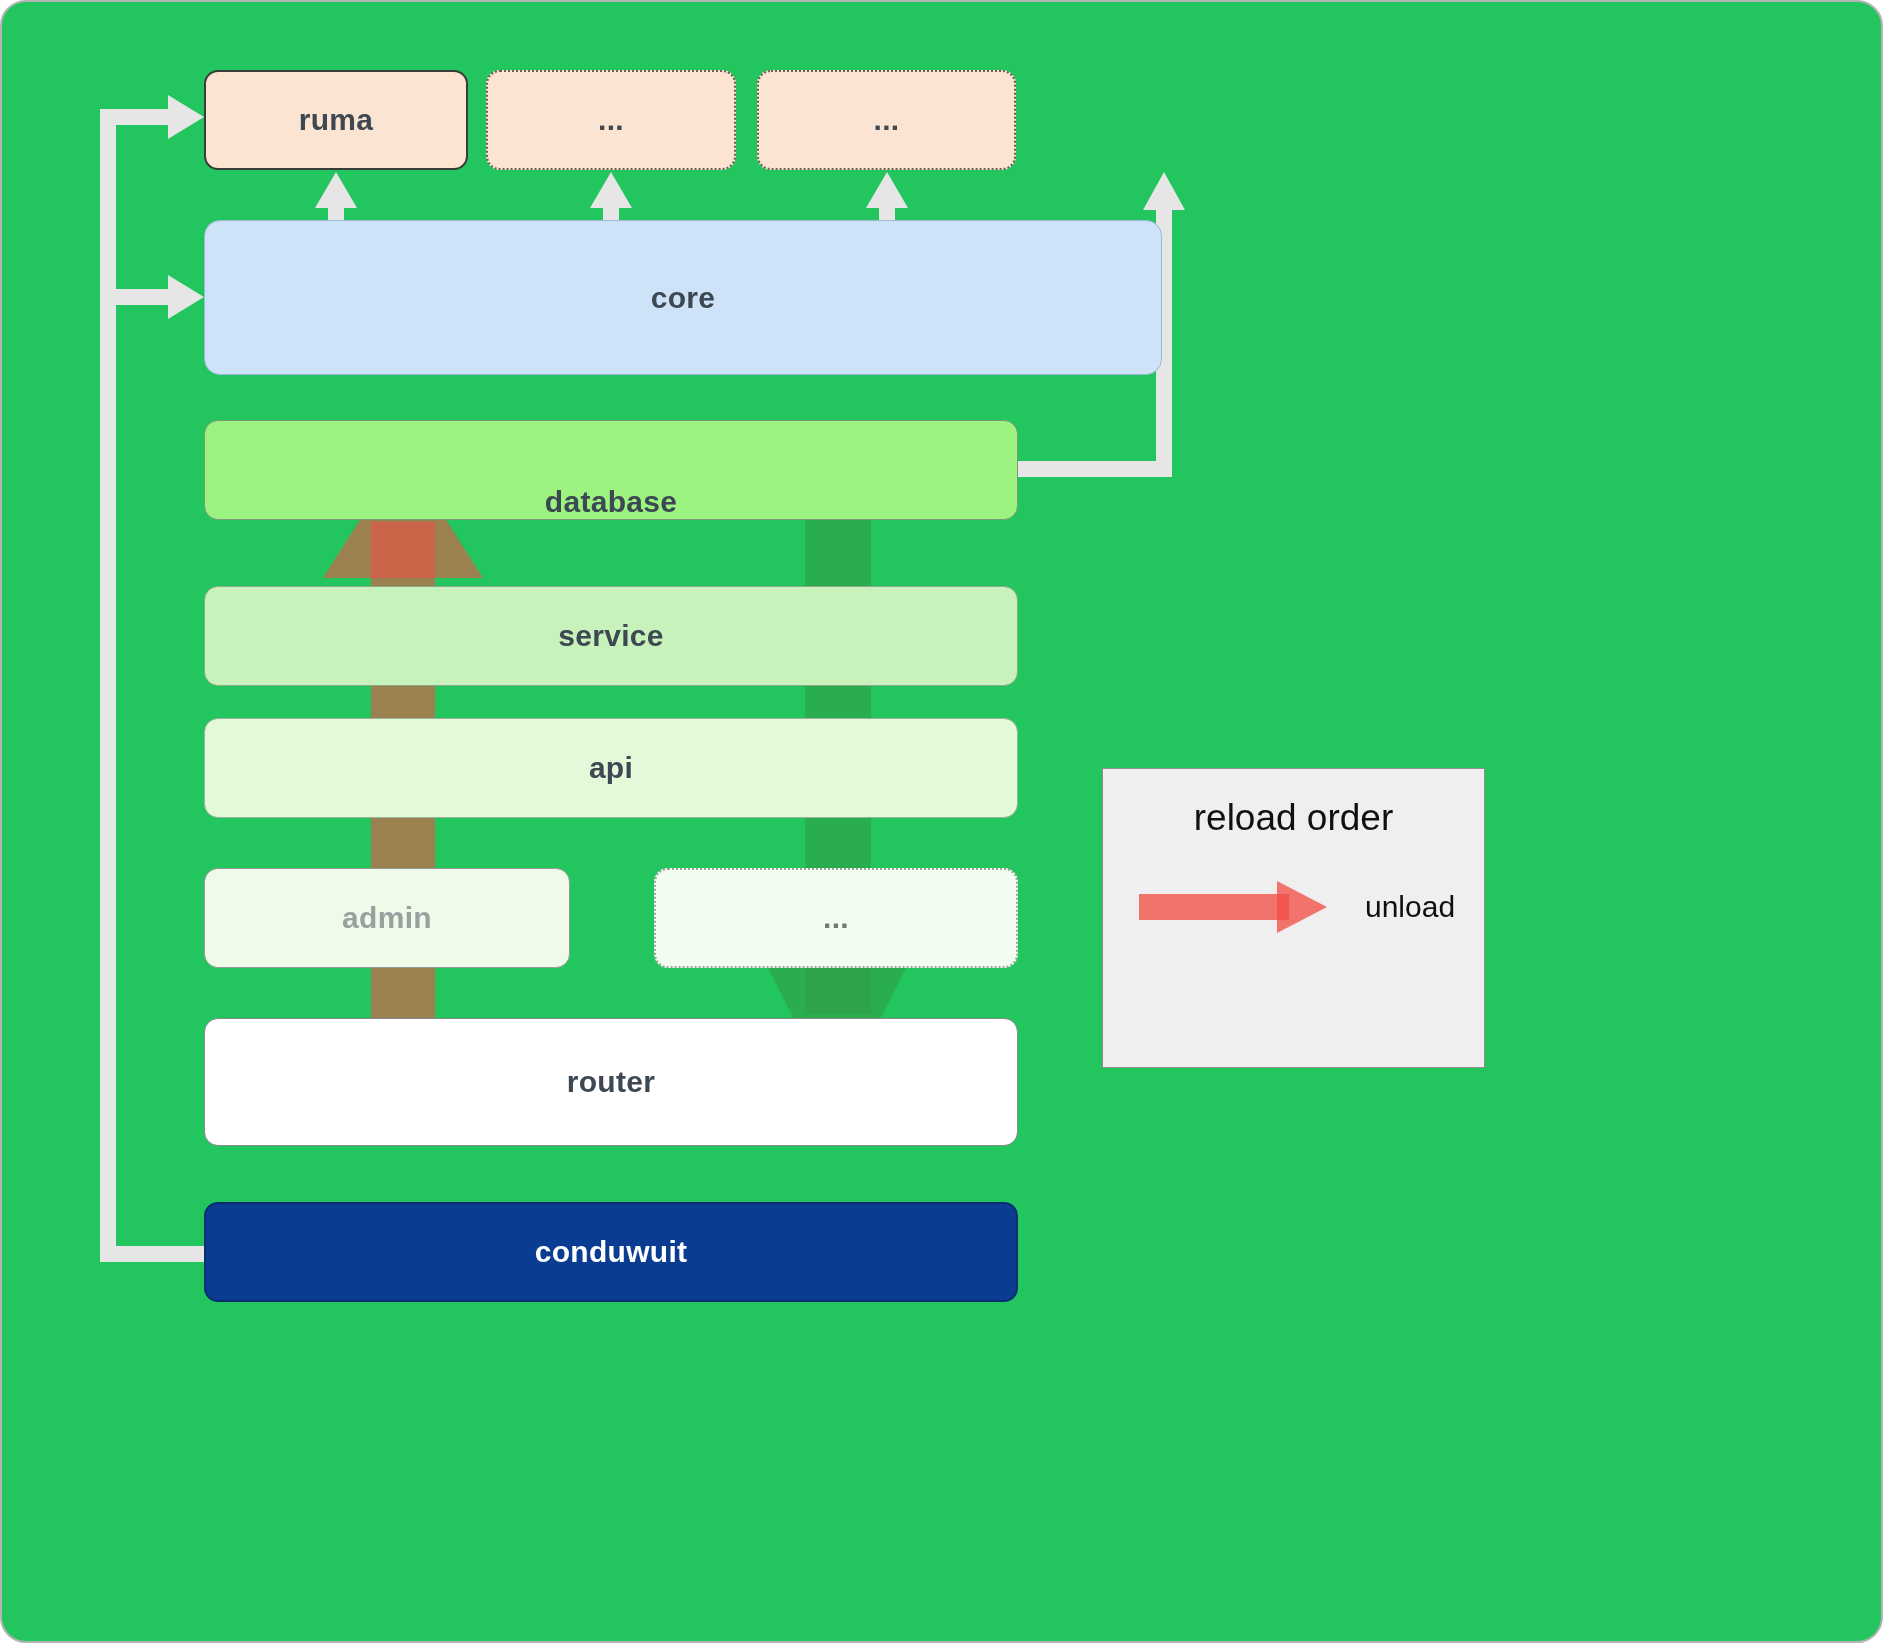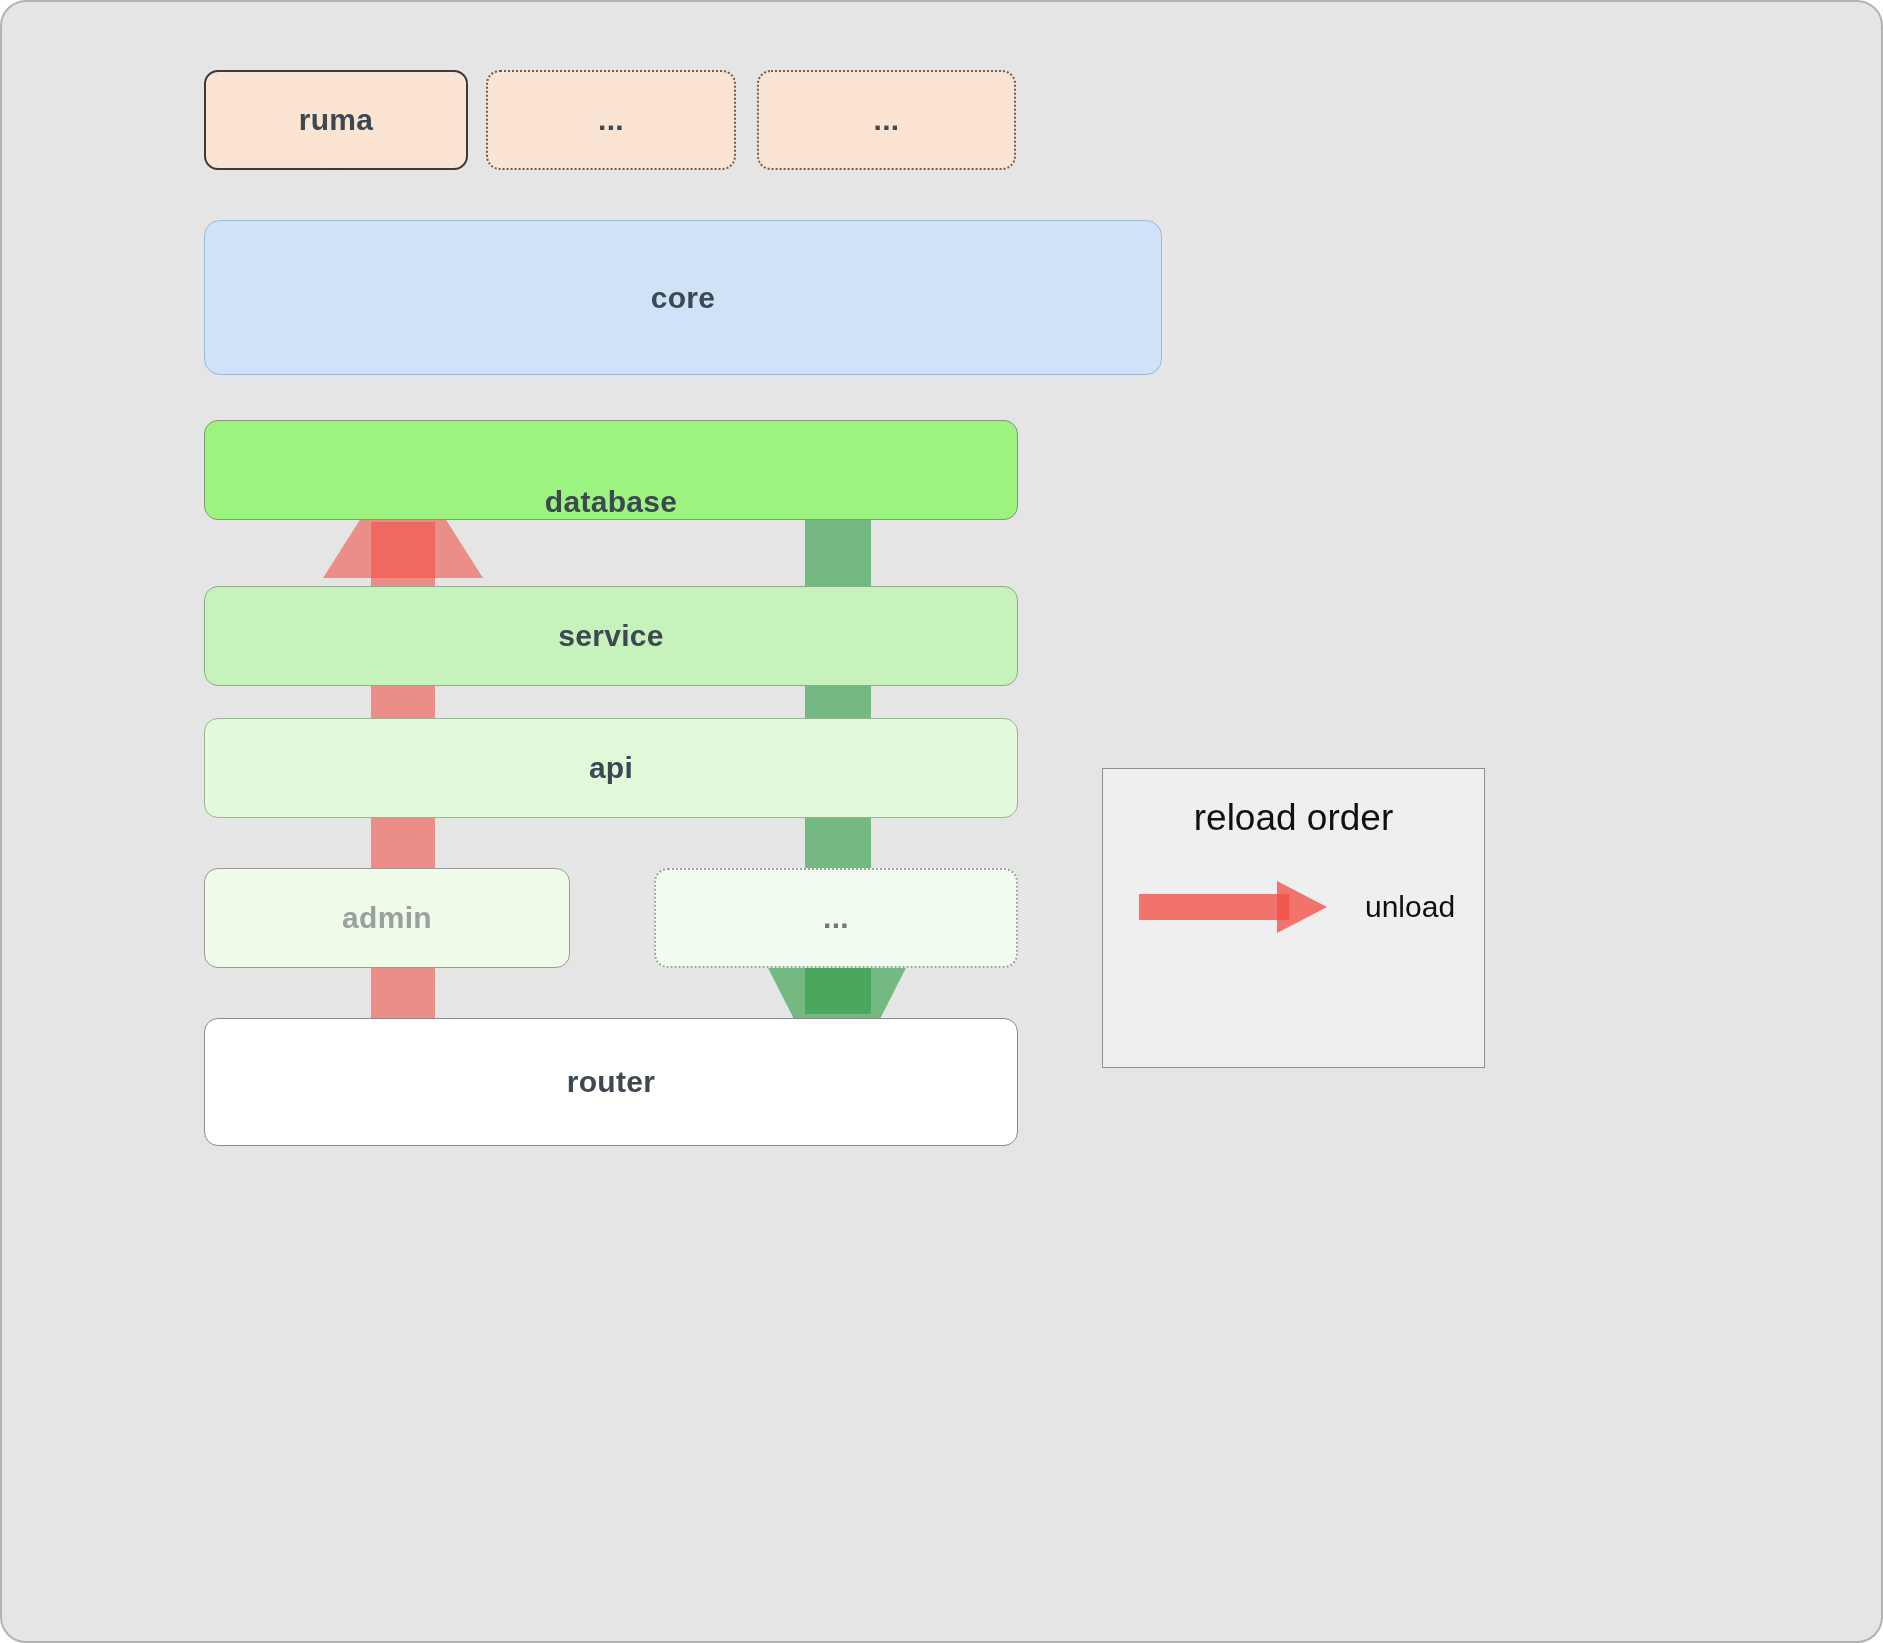--- a/index.html
+++ b/index.html
@@ -1,20 +1,20 @@
 <!DOCTYPE html>
 <html style="--load: #2f9e44; --unload: #f25045; --conduwuit_bg: #0a3d91; --database_bg: #9cf37f; --core_bg: #cfe3f8; --peach_bg: #fce4d2;"><head>
 <meta charset="utf-8">
 <style>
   html,body{margin:0;padding:0;background:#fff;}
   body{font-family:"Liberation Sans",sans-serif;}
   .canvas{
     position:relative;
     width:1883px;height:1643px;
-    background:#e5e5e5;
+    background:#22c55e;
     border:2px solid #b3b3b3;
     border-radius:26px;
     box-sizing:border-box;
     overflow:hidden;
   }
   .box{
     position:absolute;
     display:flex;align-items:center;justify-content:center;
     box-sizing:border-box;
     font-size:30px;font-weight:600;color:#3d4852;
@@ -118,20 +118,23 @@
   </div>
   <div class="box admin">
     <span>admin</span>
   </div>
   <div class="box admin-etc">
     <span>...</span>
   </div>
   <div class="box router">
     <span>router</span>
   </div>
+  <div class="box conduwuit">
+    <span>conduwuit</span>
+  </div>
 
   <div class="legend">
     <div class="legend-title">reload order</div>
     <div class="legend-row">
       <svg class="legend-arrow" viewBox="0 0 190 64" aria-hidden="true">
         <rect class="fill-unload" x="0" y="19" width="150" height="26" style="fill-opacity:.78"></rect>
         <polygon class="fill-unload" points="138,6 138,58 188,32" style="fill-opacity:.78"></polygon>
       </svg>
       <span class="lbl">unload</span>
     </div>

